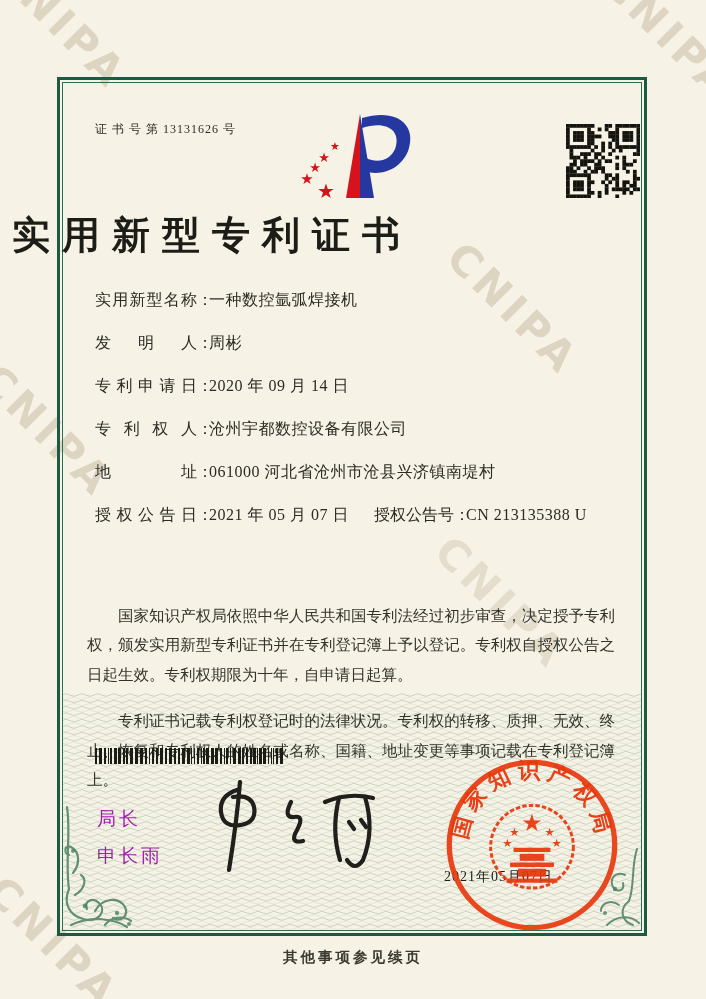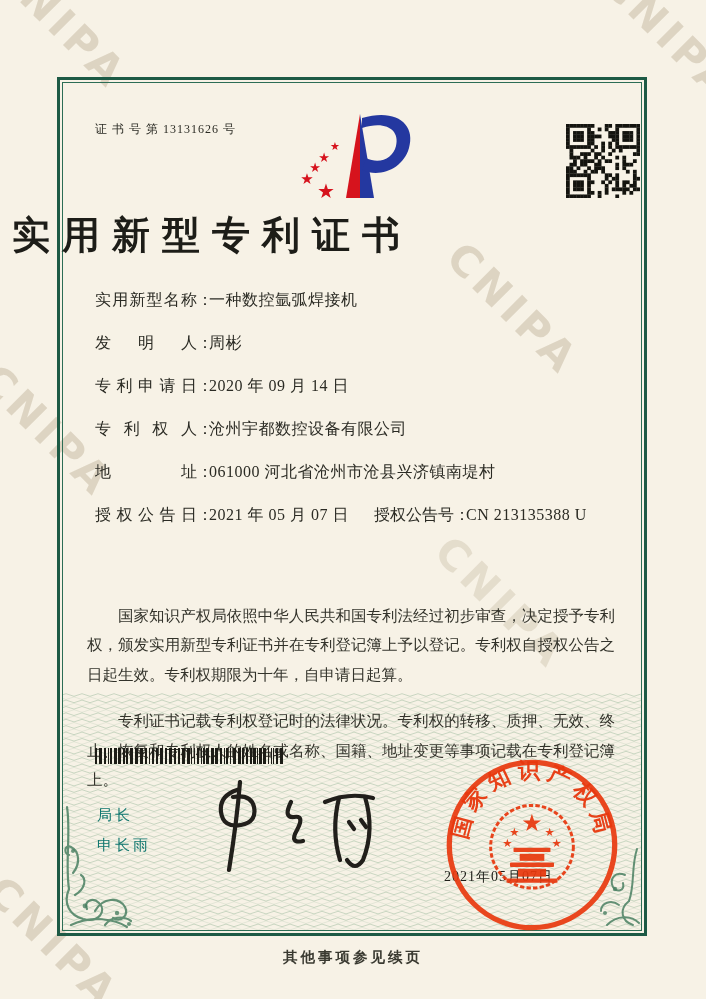--- a/index.html
+++ b/index.html
@@ -58,21 +58,21 @@
   .f-value{letter-spacing:.5px;}
   .grant-no{position:absolute;left:279px;top:0;}
   
   .paras{
     position:absolute;left:70px;top:584px;width:562px;z-index:2;
     font-size:15.5px;line-height:29.4px;text-align:justify;color:#33332b;
   }
   .paras p{margin:17px;text-indent:2em;}
   
   .barcode{position:absolute;left:95px;top:748px;width:192px;height:16px;z-index:2;}
-  .officer{position:absolute;left:97px;top:806px;z-index:2;font-size:15px;letter-spacing:3px;color:#0f766e;}
+  .officer{position:absolute;left:97px;top:806px;z-index:2;font-size:19px;letter-spacing:3px;color:#a21caf;}
   .officer div{margin-bottom:11px;}
   .signature{position:absolute;left:203px;top:780px;width:180px;height:98px;z-index:3;}
   .seal-date{
     position:absolute;left:444px;top:868px;width:178px;z-index:3;
     font-size:14px;letter-spacing:1px;color:#1e1e19;white-space:nowrap;
   }
   .seal{position:absolute;left:444px;top:757px;width:176px;height:176px;z-index:4;pointer-events:none;}
   .page-info{
     position:absolute;left:0;top:901px;width:706px;text-align:center;
     font-size:13px;letter-spacing:2px;z-index:2;color:#2e2e27;

